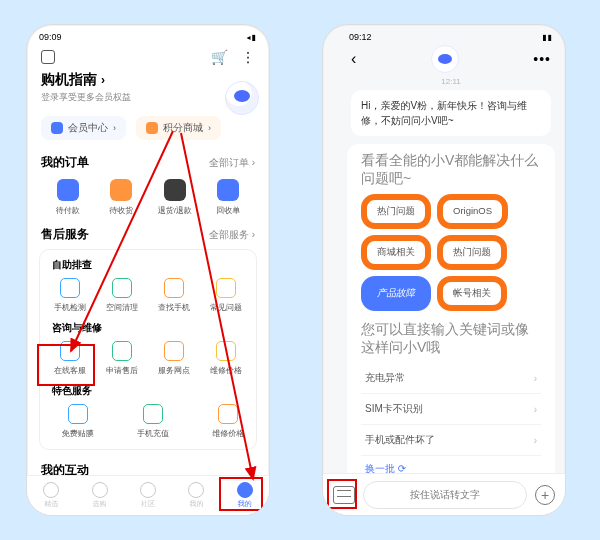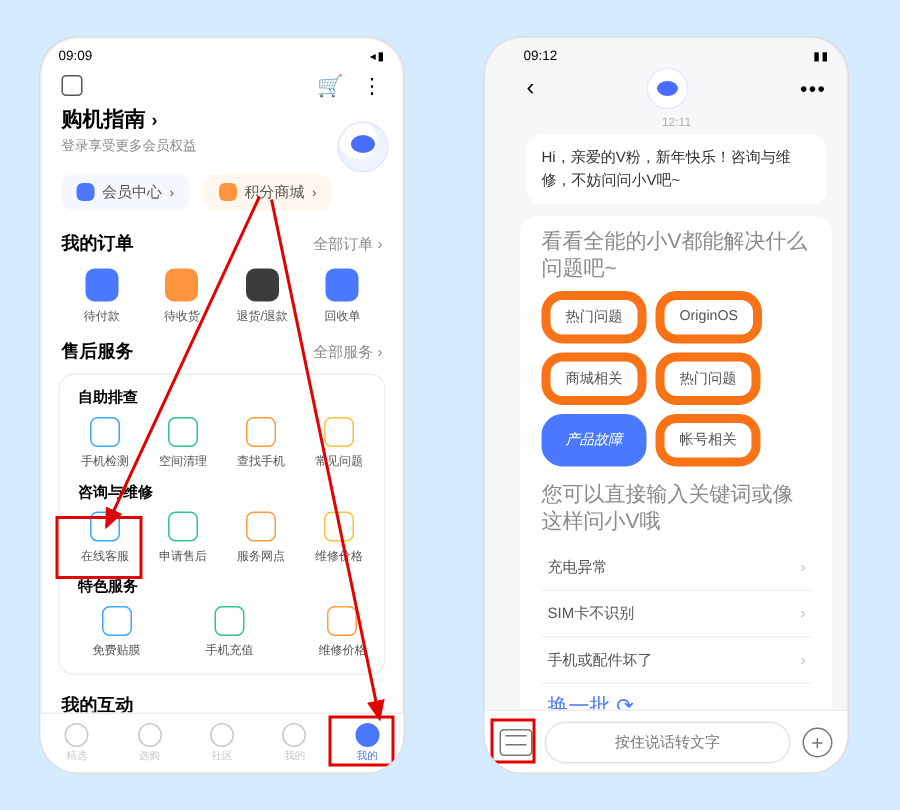--- a/index.html
+++ b/index.html
@@ -76,21 +76,21 @@
     font-size:10px;line-height:1.5;color:#333;}
   .panel{margin:0 0 6px;padding:8px 14px;}
   .panelHint{font-size:14px;color:var(--muted);margin-bottom:6px;}
   .pillRow{display:flex;flex-wrap:wrap;gap:6px;}
   .pill{padding:5px 10px;border-radius:14px;font-size:9.5px;background:#fff;color:#555;border:6px solid #f97316;}
   .pill.active{background:var(--accent);color:#fff;border-color:var(--accent);font-style:italic;}
   .faqList{display:flex;flex-direction:column;}
   .faqItem{display:flex;justify-content:space-between;align-items:center;font-size:10px;
     padding:8px 4px;border-bottom:1px solid #f1f2f4;color:#555;}
   .faqItem .arr{color:#c0c0c0;font-size:10px;}
-  .refresh{font-size:14px;color:var(--accent);padding:6px 4px;}
+  .refresh{font-size:10px;color:var(--accent);padding:6px 4px;}
   .quickRow{position:absolute;bottom:42px;left:0;right:0;padding:6px 10px;display:flex;gap:8px;overflow:hidden;}
   .qPill{flex:0 0 auto;padding:4px 8px;border-radius:12px;background:#fff;border:1px solid #eee;font-size:9px;color:#666;white-space:nowrap;}
   .inputBar{position:absolute;bottom:0;left:0;right:0;height:42px;background:#fff;display:flex;
     align-items:center;gap:8px;padding:0 10px;border-top:1px solid var(--line);}
   .kb{width:22px;height:18px;border:1.5px solid #777;border-radius:3px;position:relative;}
   .kb::after{content:"";position:absolute;inset:3px 3px 6px 3px;border-top:1px solid #777;border-bottom:1px solid #777;}
   .talk{flex:1;border:1px solid #e2e3e7;border-radius:16px;padding:6px 0;text-align:center;font-size:10px;color:#777;}
   .plus{width:20px;height:20px;border:1.5px solid #777;border-radius:50%;display:flex;align-items:center;justify-content:center;font-size:14px;color:#777;line-height:1;}
   
   svg.anno{position:absolute;pointer-events:none;}

